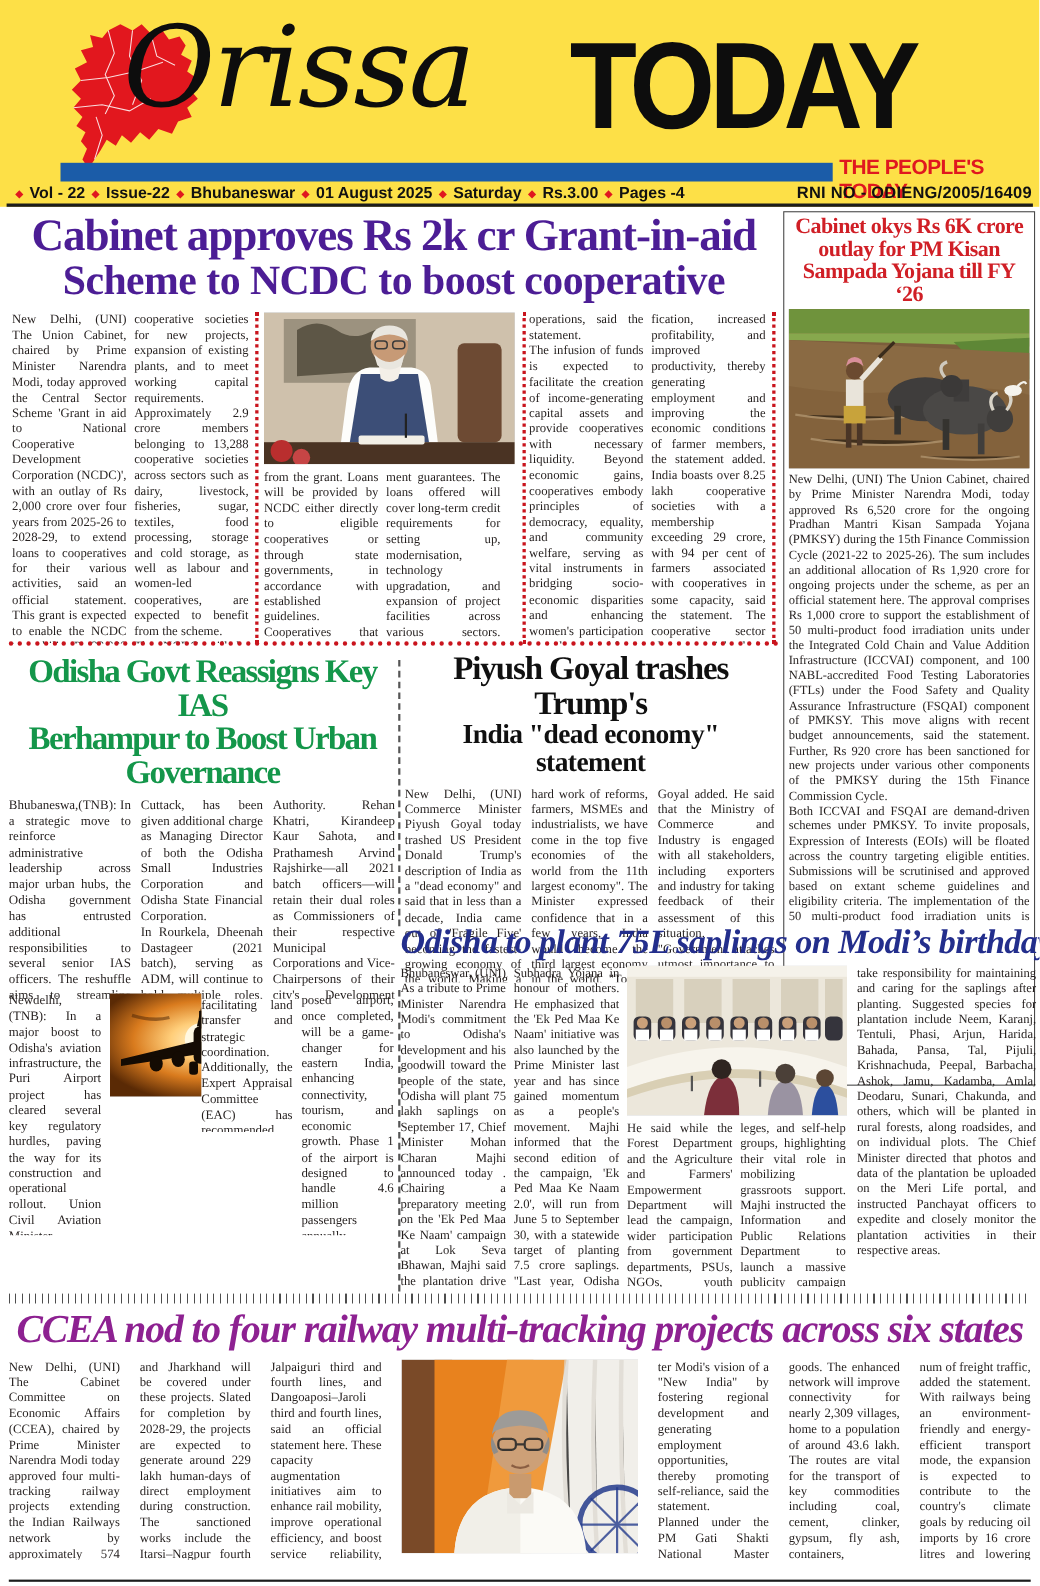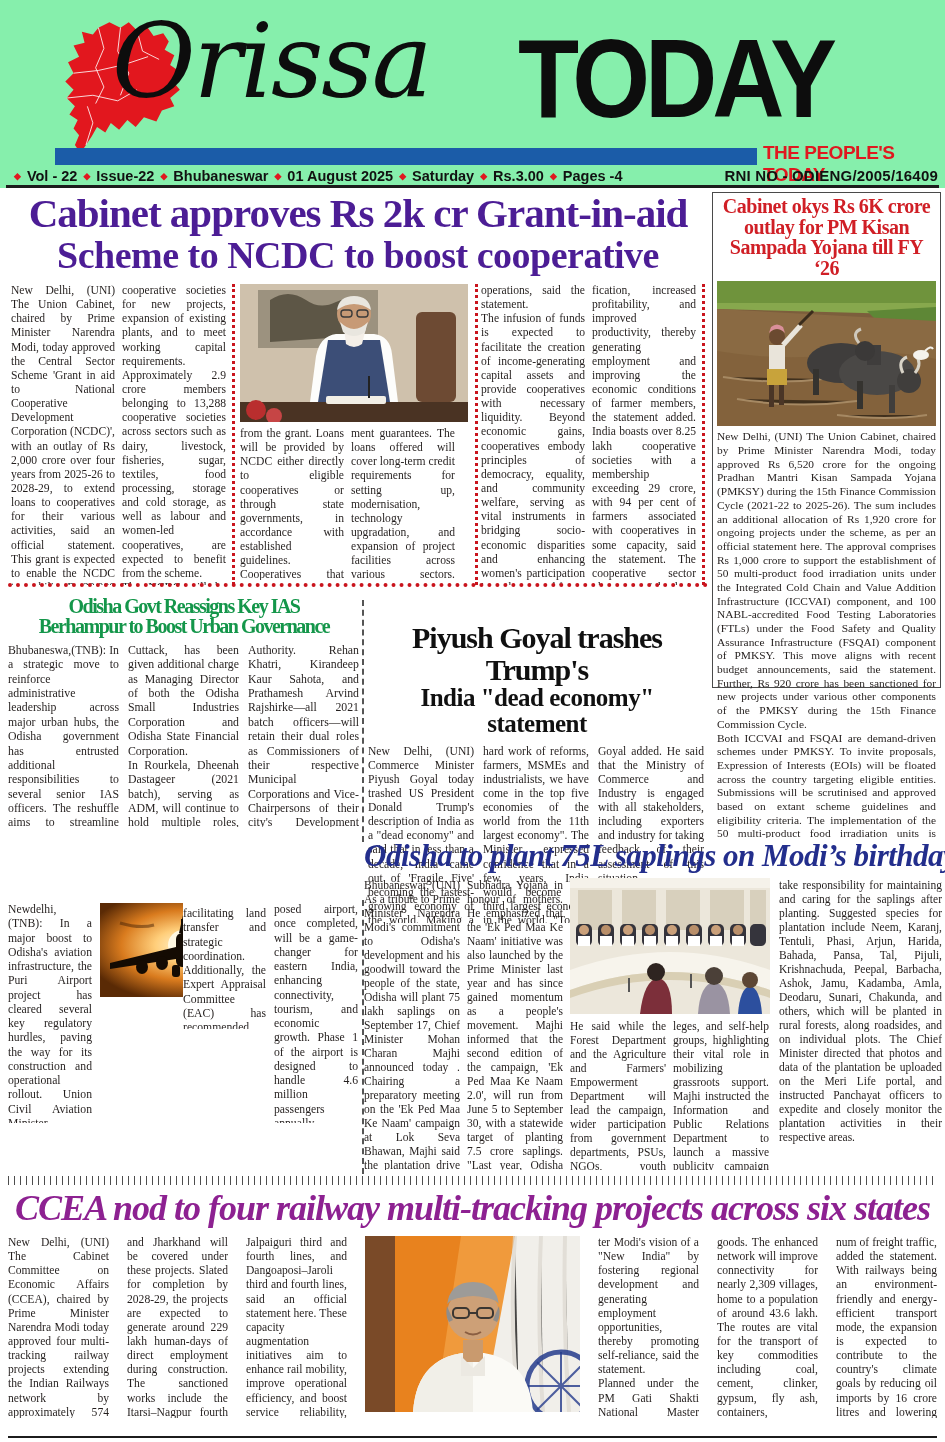--- a/index.html
+++ b/index.html
@@ -1,19 +1,19 @@
 <!DOCTYPE html>
 <html><head>
 <meta charset="utf-8">
 <style>
   html,body{margin:0;padding:0;background:#ffffff;}
   body{width:945px;height:1442px;position:relative;font-family:"Liberation Serif",serif;color:#241f1e;overflow:hidden;}
   .abs{position:absolute;}
   
-  .masthead{left:0;top:0;width:945px;height:188px;background:#86efac;}
+  .masthead{left:0;top:0;width:945px;height:188px;background:#fde047;}
   .mast-rule{left:6px;top:185px;width:933px;height:3px;background:#1c1c1c;}
   .map-wrap{left:42px;top:18px;width:168px;height:138px;}
   .title-script{left:112px;top:-4px;font-family:"DejaVu Serif",serif;font-style:italic;font-size:102px;line-height:1.3;color:#0d0d0d;letter-spacing:-2px;}
   .title-bold{left:518px;top:22px;font-family:"Liberation Sans",sans-serif;font-weight:bold;font-size:100px;line-height:1;color:#0d0d0d;letter-spacing:-5px;transform:scaleY(1.12);transform-origin:top;}
   .blue-bar{left:55px;top:148px;width:702px;height:17px;background:#1b5ca8;}
   .voice{left:763px;top:142px;font-family:"Liberation Sans",sans-serif;font-weight:bold;font-size:19px;color:#e0181f;letter-spacing:-0.5px;}
   .dateline{left:8px;top:166px;width:930px;height:19px;display:flex;align-items:center;font-family:"Liberation Sans",sans-serif;font-weight:bold;font-size:14.5px;color:#111;}
   .dateline .dia{color:#e0181f;font-size:9px;margin:0 6px;}
   .dateline .rni{margin-left:auto;font-size:15px;letter-spacing:0.2px;}
   
@@ -25,29 +25,29 @@
   .lead-h2{font-size:38px;line-height:1.06;letter-spacing:-0.5px;}
   .lead-body{left:8px;top:284px;width:700px;height:301px;display:flex;}
   .lead-group{display:flex;gap:7px;padding:0 6px 0 3px;border-right:3px dotted #c9141d;}
   .lead-group:last-child{border-right:3px dotted #c9141d;}
   .lead-col{width:104px;height:301px;}
   .lead-mid{display:flex;flex-direction:column;width:230px;padding:0 5px;border-right:3px dotted #c9141d;}
   .lead-mid .cols{display:flex;gap:7px;margin-top:5px;}
   .lead-mid .lead-col{height:153px;}
   .red-dots-h{left:8px;top:583px;width:700px;height:0;border-top:4px dotted #c9141d;}
   
-  .pmksy{left:712px;top:192px;width:229px;height:496px;border:1px solid #4a4a4a;box-sizing:border-box;padding:3px 4px;}
+  .pmksy{left:712px;top:192px;width:229px;height:795px;border:1px solid #4a4a4a;box-sizing:border-box;padding:3px 4px;}
   .pmksy-head{color:#d01f26;font-weight:bold;font-size:20px;line-height:1.03;text-align:center;letter-spacing:-0.5px;}
   .pmksy-body{font-size:11.4px;line-height:1.2;margin-top:4px;height:408px;}
   
   .ias{left:8px;top:596px;width:352px;height:250px;}
-  .ias-head{color:#14964a;font-weight:bold;font-size:20px;line-height:1.02;text-align:center;letter-spacing:-1.5px;}
+  .ias-head{color:#14964a;font-weight:bold;font-size:30px;line-height:1.02;text-align:center;letter-spacing:-1.5px;}
   .ias-body{display:flex;gap:9px;margin-top:6px;}
   .ias-col{width:111px;height:184px;font-size:11.8px;}
-  .goyal{left:368px;top:592px;width:338px;height:252px;margin-top:30px;}
+  .goyal{left:368px;top:592px;width:338px;height:252px;}
   .goyal-h1{font-size:30px;line-height:1.05;font-weight:bold;text-align:center;letter-spacing:-1px;color:#101010;}
   .goyal-h2{font-size:25px;line-height:1.05;font-weight:bold;text-align:center;letter-spacing:-0.5px;color:#101010;}
   .goyal-body{display:flex;gap:9px;margin-top:7px;}
   .goyal-col{width:106px;height:178px;font-size:11.6px;}
   .vdash1{left:362px;top:600px;height:242px;width:0;border-left:2px dashed #555;}
   .vdash2{left:362px;top:900px;height:274px;width:0;border-left:2px dashed #555;}
   
   .majhi{left:364px;top:840px;width:578px;height:336px;}
   .majhi-head{color:#232e8c;font-weight:bold;font-style:italic;font-size:31px;line-height:1.0;letter-spacing:-0.5px;white-space:nowrap;}
   .majhi-body{display:flex;gap:7px;margin-top:7px;}

